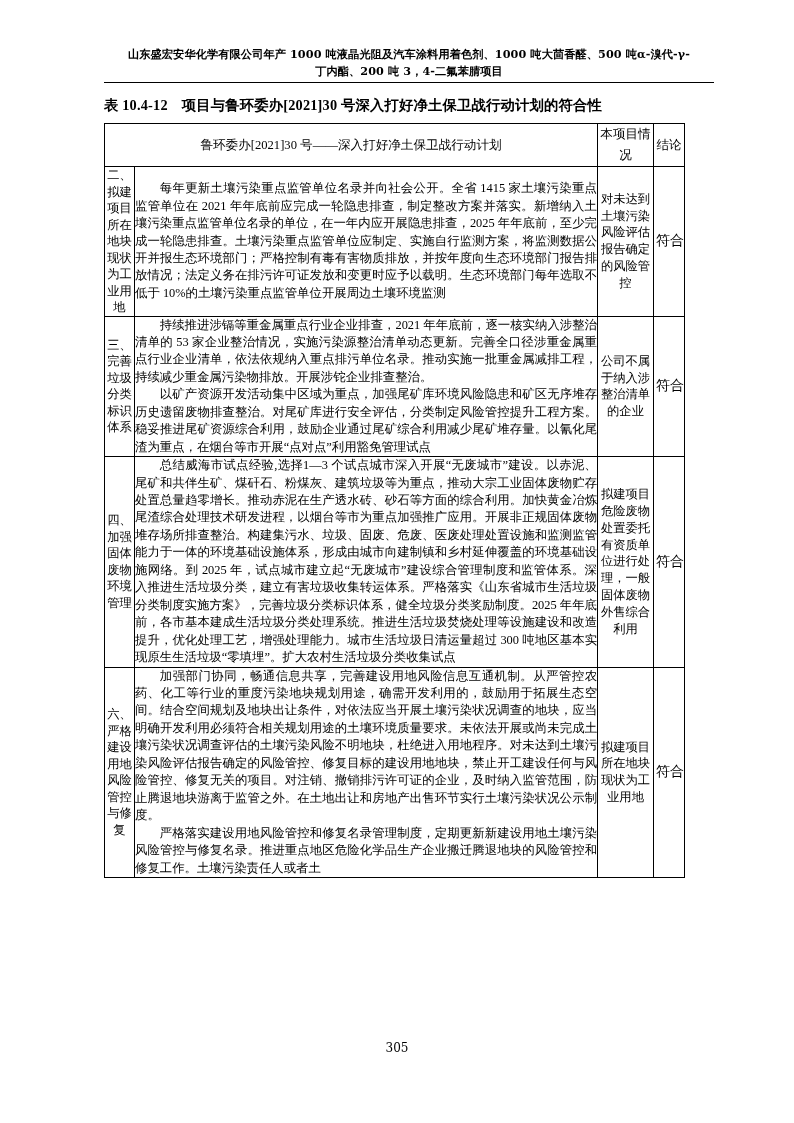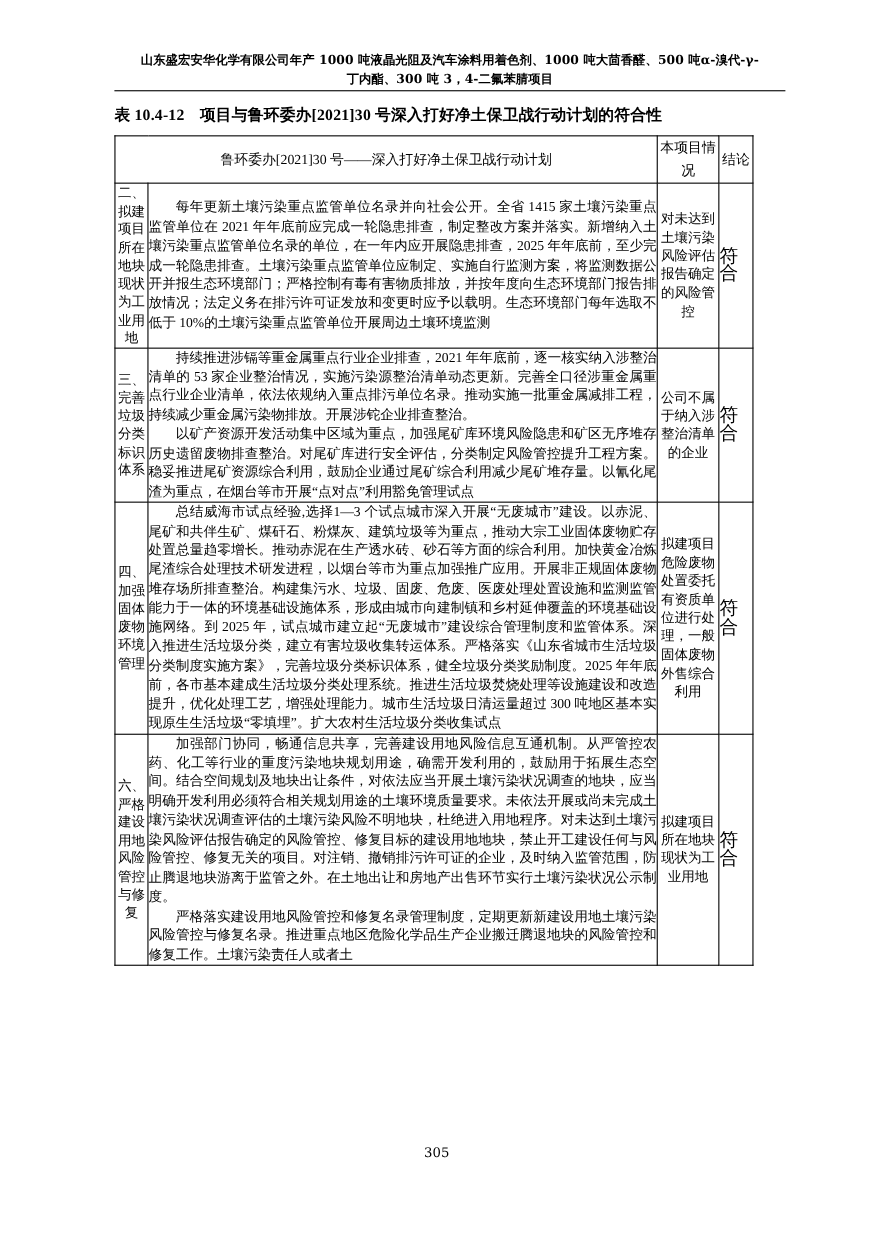--- a/index.html
+++ b/index.html
@@ -90,22 +90,22 @@
   }
   td.body p { margin: 0; text-indent: 2em; }
   td.case {
     text-align: center;
     font-size: 12.3px;
     line-height: 16.8px;
     padding: 0 2px;
     word-break: break-all;
   }
   td.conc {
-    text-align: left;
-    font-size: 17px;
+    text-align: right;
+    font-size: 14px;
     line-height: 16.5px;
     padding: 0 1px;
     word-break: break-all;
   }
   
   .page-footer {
     position: absolute;
     left: 0;
     right: 0;
     bottom: 68px;
@@ -114,21 +114,21 @@
     font-size: 12px;
   }
 </style>
 </head>
 <body>
 
 <div class="page">
 
   <div class="doc-header">
     <span>山东盛宏安华化学有限公司年产 1000 吨液晶光阻及汽车涂料用着色剂、1000 吨大茴香醛、500 吨α-溴代-γ-</span>
-    <span class="ln2">丁内酯、300 吨 3，4-二氟苯腈项目</span>
+    <span class="ln2">丁内酯、200 吨 3，4-二氟苯腈项目</span>
   </div>
   <div class="header-rule"></div>
 
   <div class="table-caption">
     <span class="cap-num">表 10.4-12</span><span>项目与鲁环委办[2021]30 号深入打好净土保卫战行动计划的符合性</span>
   </div>
 
   <table class="compliance">
     <colgroup>
       <col class="col-cat">

